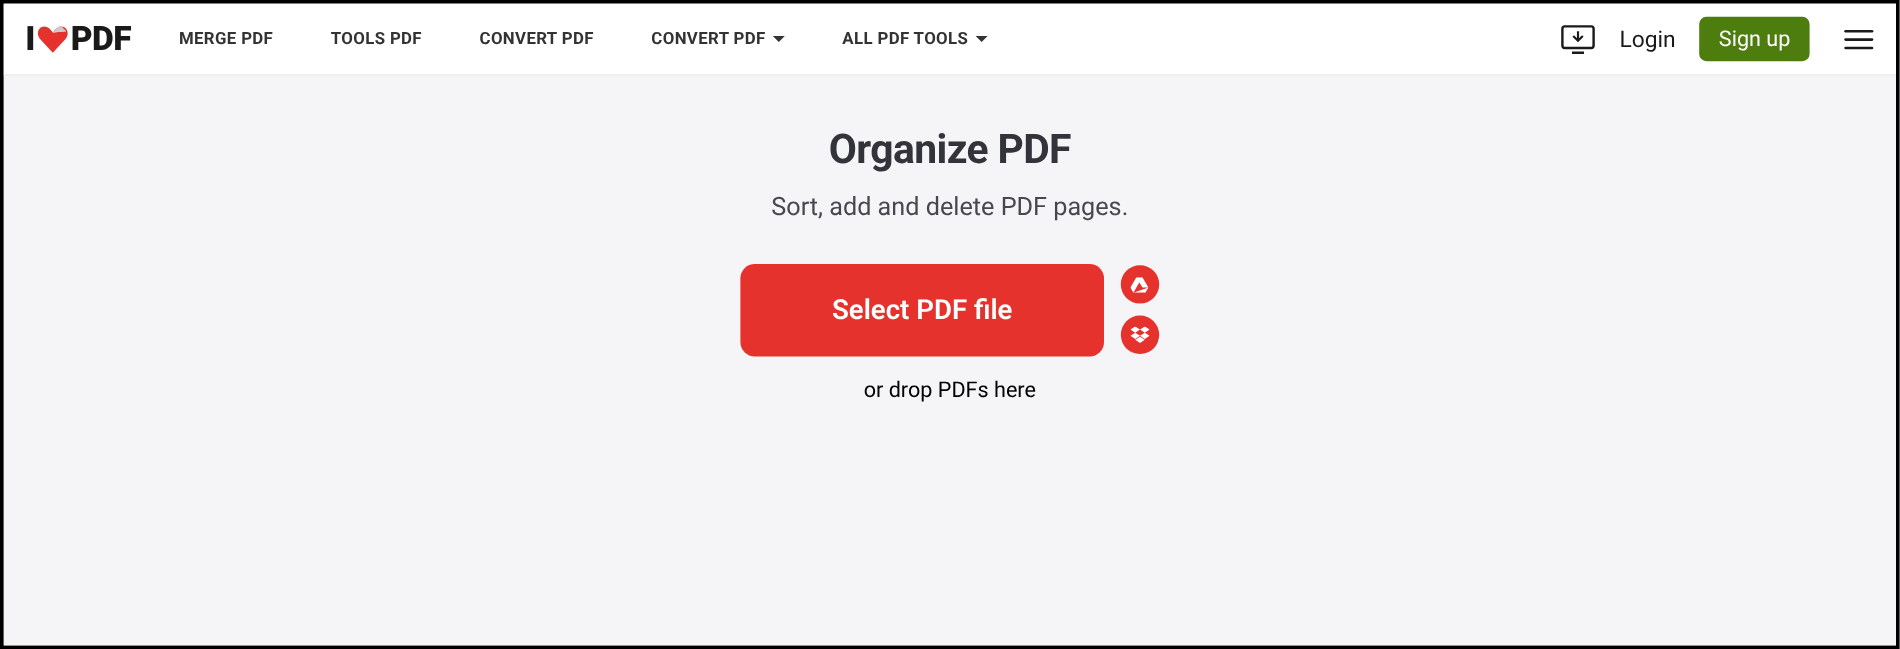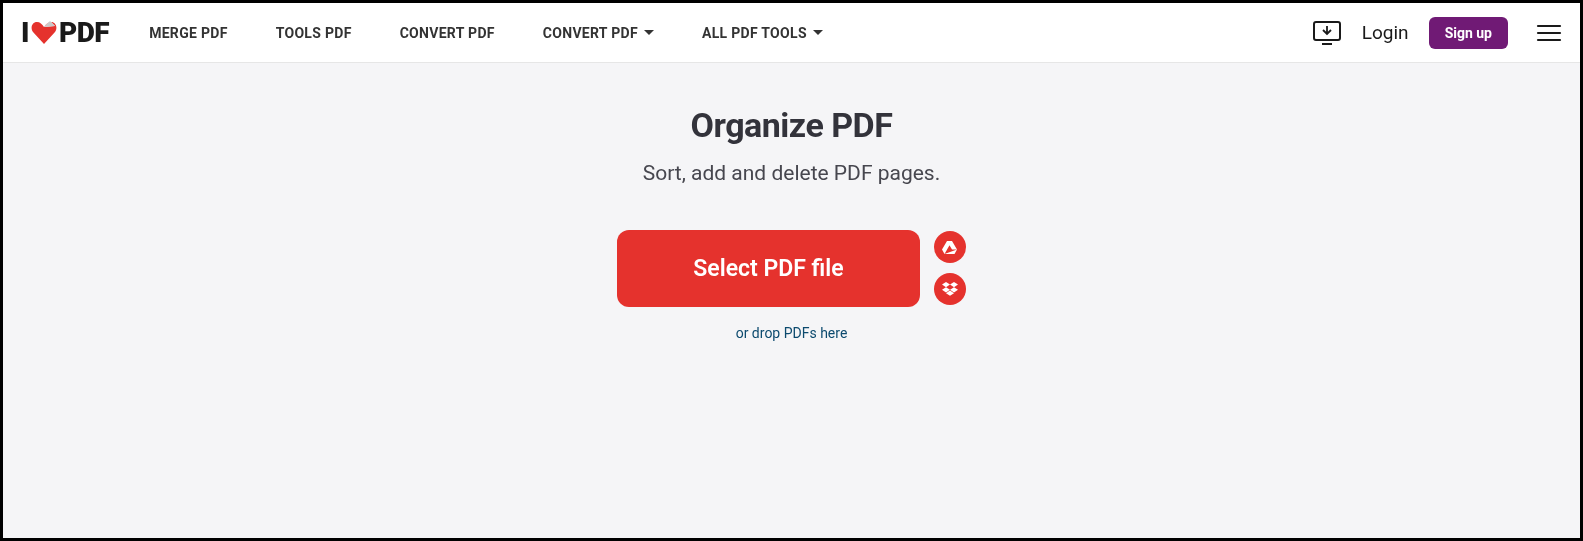--- a/index.html
+++ b/index.html
@@ -72,24 +72,24 @@
       cursor: pointer;
       display: flex;
       align-items: center;
     }
     .login-link {
       font-size: 19px;
       color: #1a1a1a;
       cursor: pointer;
     }
     .signup-btn {
-      background: #701a75;
+      background: #4d7c0f;
       color: #fff;
-      font-size: 14px;
-      font-weight: 700;
+      font-size: 18px;
+      font-weight: 400;
       padding: 8px 16px;
       border-radius: 6px;
       cursor: pointer;
     }
     .hamburger {
       cursor: pointer;
       display: flex;
       align-items: center;
       margin-left: 8px;
     }
@@ -105,21 +105,21 @@
       color: #33333b;
       margin-bottom: 12px;
       letter-spacing: -0.5px;
     }
     .subtitle {
       font-size: 21px;
       color: #47474f;
       line-height: 1.55;
       text-align: right;
       max-width: 900px;
-      margin-bottom: 40px;
+      margin-bottom: 30px;
     }
     .upload-row {
       display: flex;
       align-items: center;
       gap: 14px;
     }
     .select-btn {
       background: #e5322d;
       color: #fff;
       font-size: 23px;
@@ -138,22 +138,22 @@
       height: 32px;
       border-radius: 50%;
       background: #e5322d;
       color: #fff;
       display: flex;
       align-items: center;
       justify-content: center;
       cursor: pointer;
     }
     .drop-hint {
-      font-size: 14px;
-      color: #0c4a6e;
+      font-size: 18px;
+      color: #000000;
       margin-top: 18px;
     }
   </style>
 </head>
 <body>
 
 <header class="header">
   <div class="logo">
     <span>I</span>
     <span class="logo-heart">

